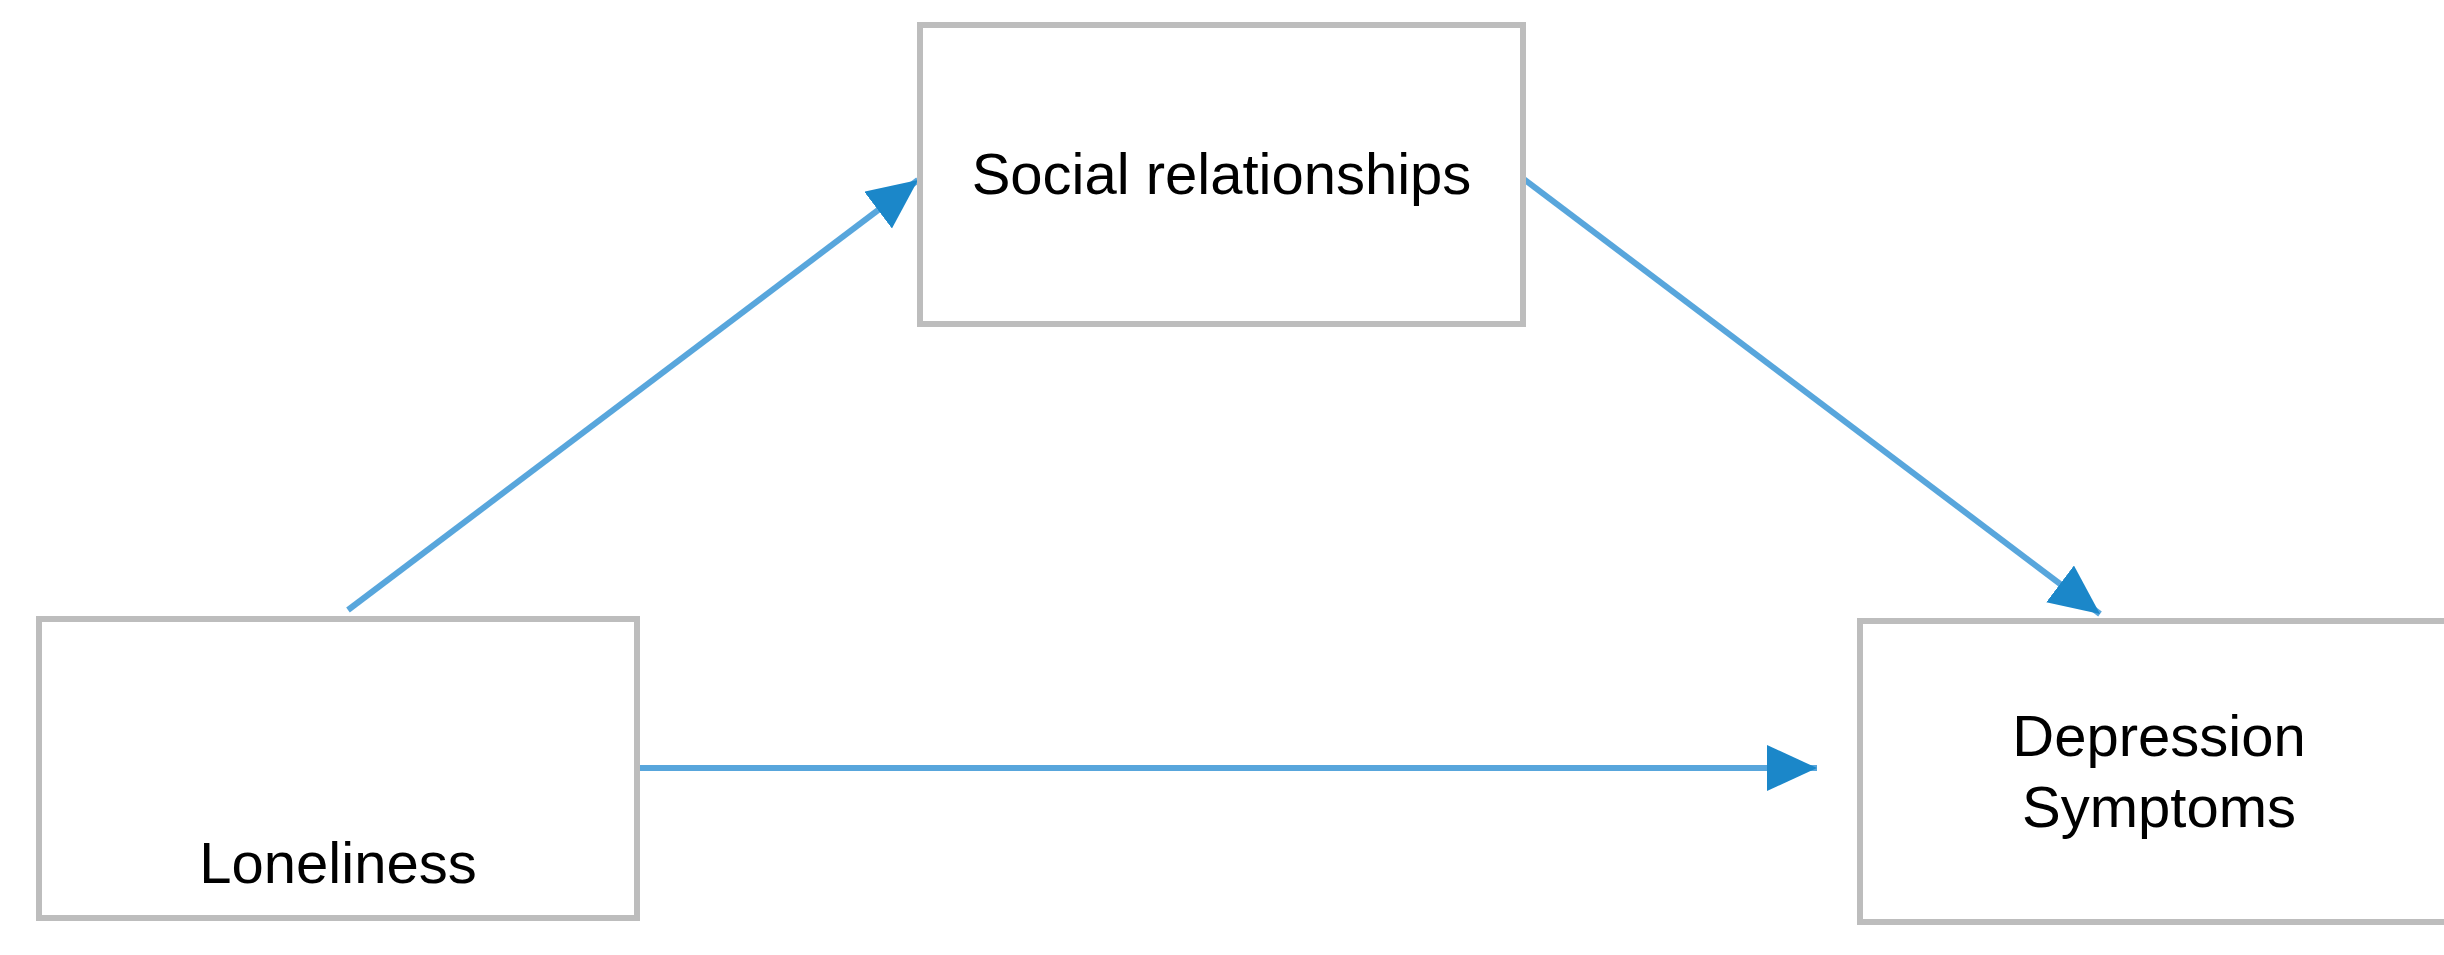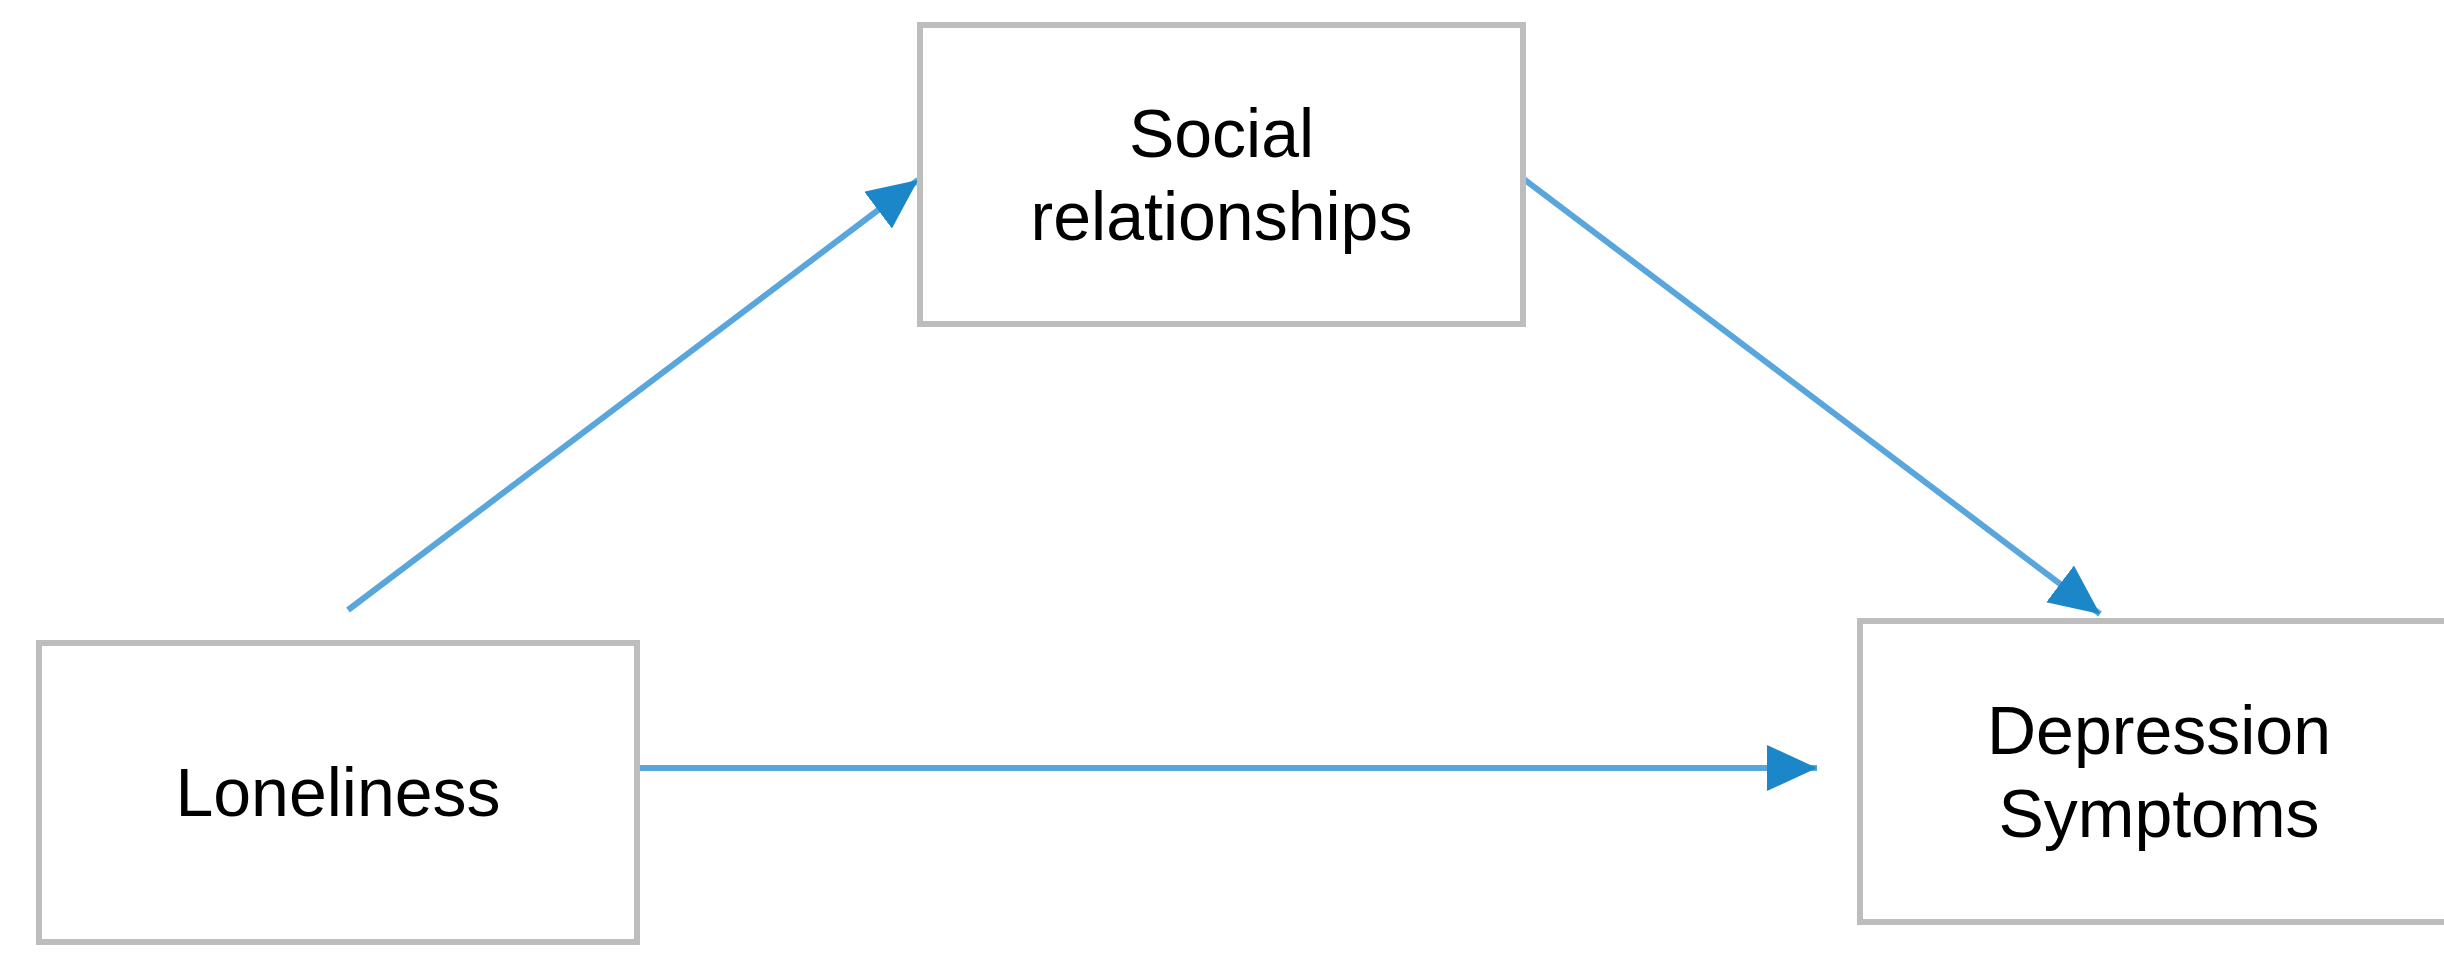--- a/index.html
+++ b/index.html
@@ -30,25 +30,25 @@
   .node {
     position: absolute;
     box-sizing: border-box;
     background: var(--box-fill, #ffffff);
     border: 6px solid var(--box-border, #bdbdbd);
     display: flex;
     align-items: center;
     justify-content: center;
     text-align: center;
     color: var(--text, #000000);
-    font-size: 68px;
+    font-size: 58px;
     line-height: 1.22;
     padding: 16px 10px;
   }
-  .node-predictor { left: 36px;   top: 640px; width: 604px; height: 305px; }
+  .node-predictor { left: 36px;   top: 616px; width: 604px; height: 305px; align-items: flex-end; }
   .node-mediator  { left: 917px;  top: 22px;  width: 609px; height: 305px; }
   .node-outcome   { left: 1817px; top: 618px; width: 604px; height: 307px; margin-left: 40px; }
   .node-label {
     display: block;
     width: 100%;
   }
 </style>
 </head>
 <body>
 

